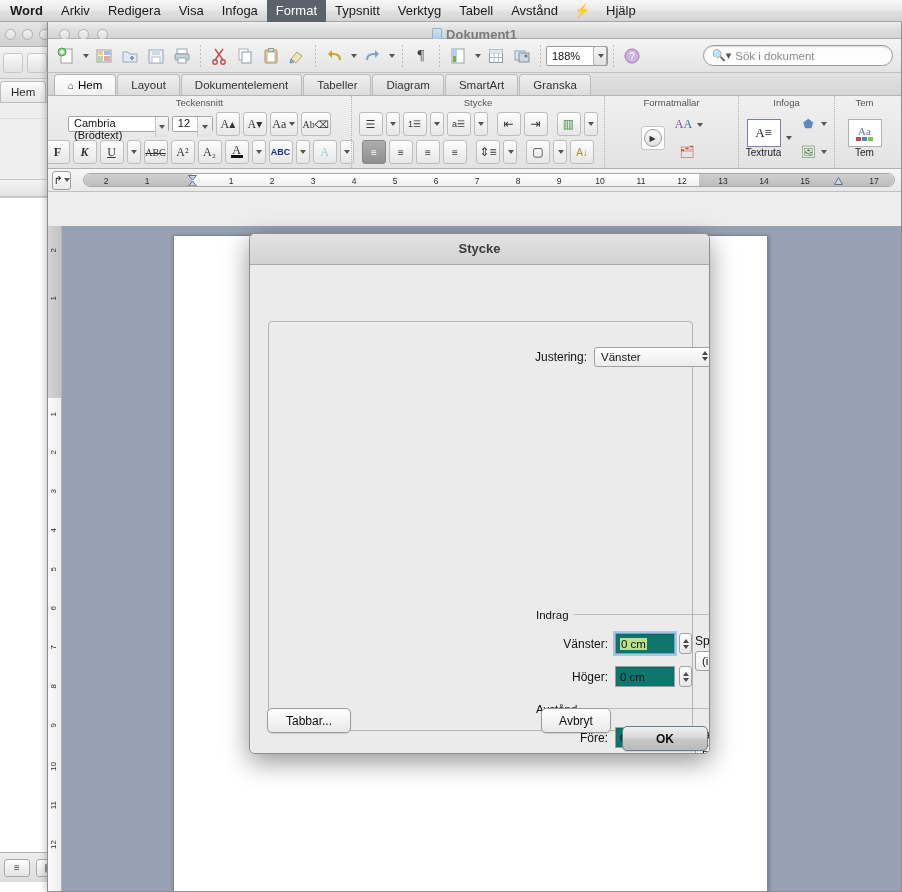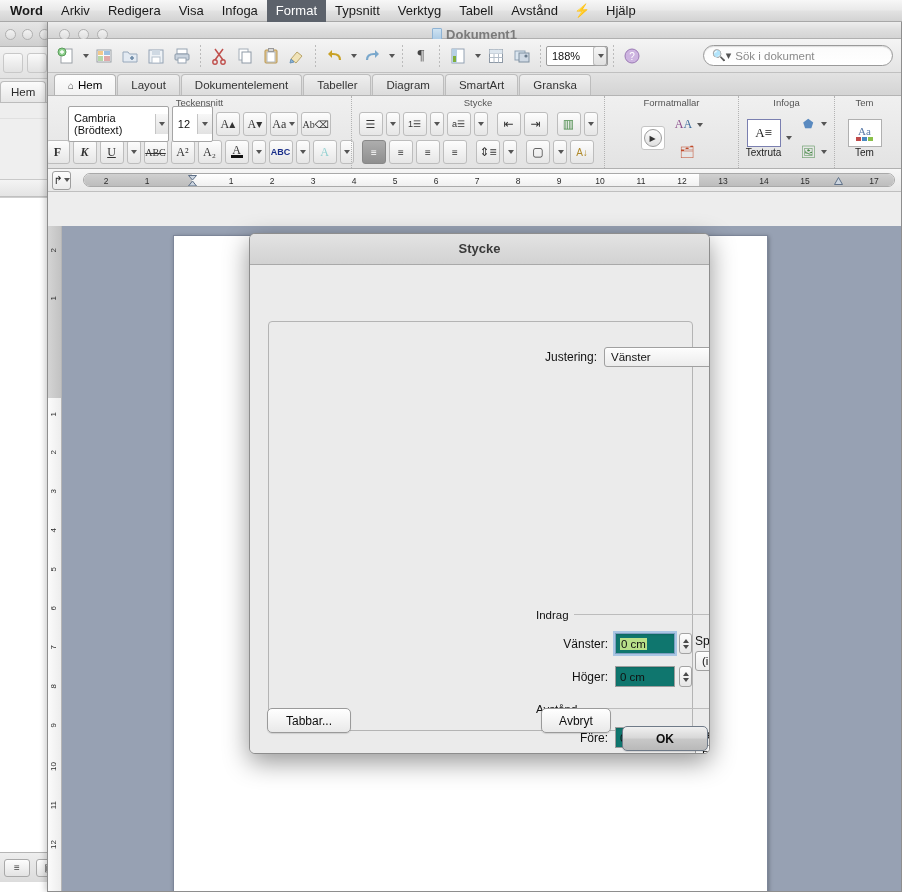--- a/index.html
+++ b/index.html
@@ -154,22 +154,22 @@
   .grow{ display:flex; align-items:center; gap:3px; height:28px; justify-content:center; }
   .rbtn{
     min-width:24px; height:24px; border:1px solid #bdbdbd; border-radius:3px;
     background:linear-gradient(to bottom,#fdfdfd,#e6e6e6);
     display:flex; align-items:center; justify-content:center;
     font-size:12px; color:#333; padding:0 3px;
   }
   .rbtn.flat{ border:none; background:transparent; }
   .rbtn.active{ background:linear-gradient(to bottom,#adadad,#8f8f8f); border-color:#888; }
   .rcombo{
-    height:36px; border:1px solid #a5a5a5; border-radius:2px; background:#fff;
-    display:flex; align-items:center; font-size:11px; color:#111; padding-left:5px;
+    height:16px; border:1px solid #a5a5a5; border-radius:2px; background:#fff;
+    display:flex; align-items:flex-start; font-size:11px; color:#111; padding-left:5px;
     position:relative;
   }
   .rcombo .arrowbox{ width:15px; height:20px; border-left:1px solid #c5c5c5;
     background:linear-gradient(to bottom,#f7f7f7,#e2e2e2);
     display:flex; align-items:center; justify-content:center; margin-left:auto; }
   .stylebox{
     width:78px; height:46px; border:1px solid #7fa8d0; border-radius:2px; background:#fff;
     display:flex; flex-direction:column; align-items:center; justify-content:center;
     font-family:"Liberation Serif", serif; font-size:12.5px; color:#111; overflow:hidden;
   }
@@ -709,21 +709,21 @@
 
 <div id="dialog">
   <div id="dlg-title">Stycke</div>
 
   <div id="dlg-body">
 
     <div id="tabstrip">
       <div id="tabpane"></div>
     </div>
 
-    <div class="row" style="left:295px; top:82px">
+    <div class="row" style="left:285px; top:82px">
       <span class="lbl">Justering:</span>
       <div class="sel" style="width:120px; margin-left:7px">
         <span>Vänster</span>
         <span class="updown">
             <span class="ar-up"></span>
             <span class="ar-dn"></span>
           </span>
       </div>
     </div>
 

